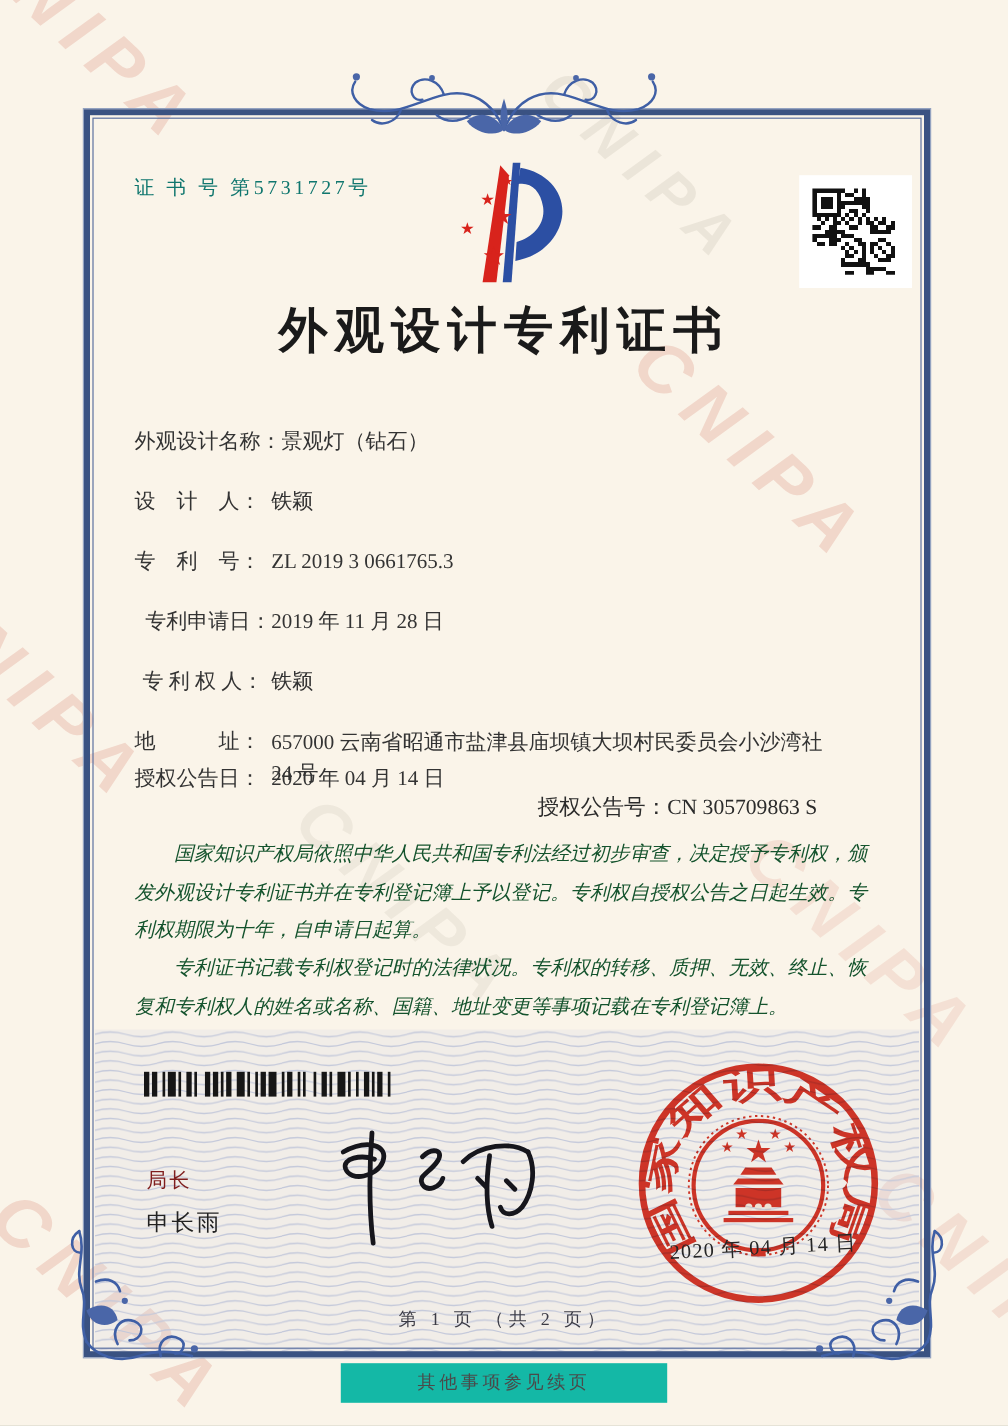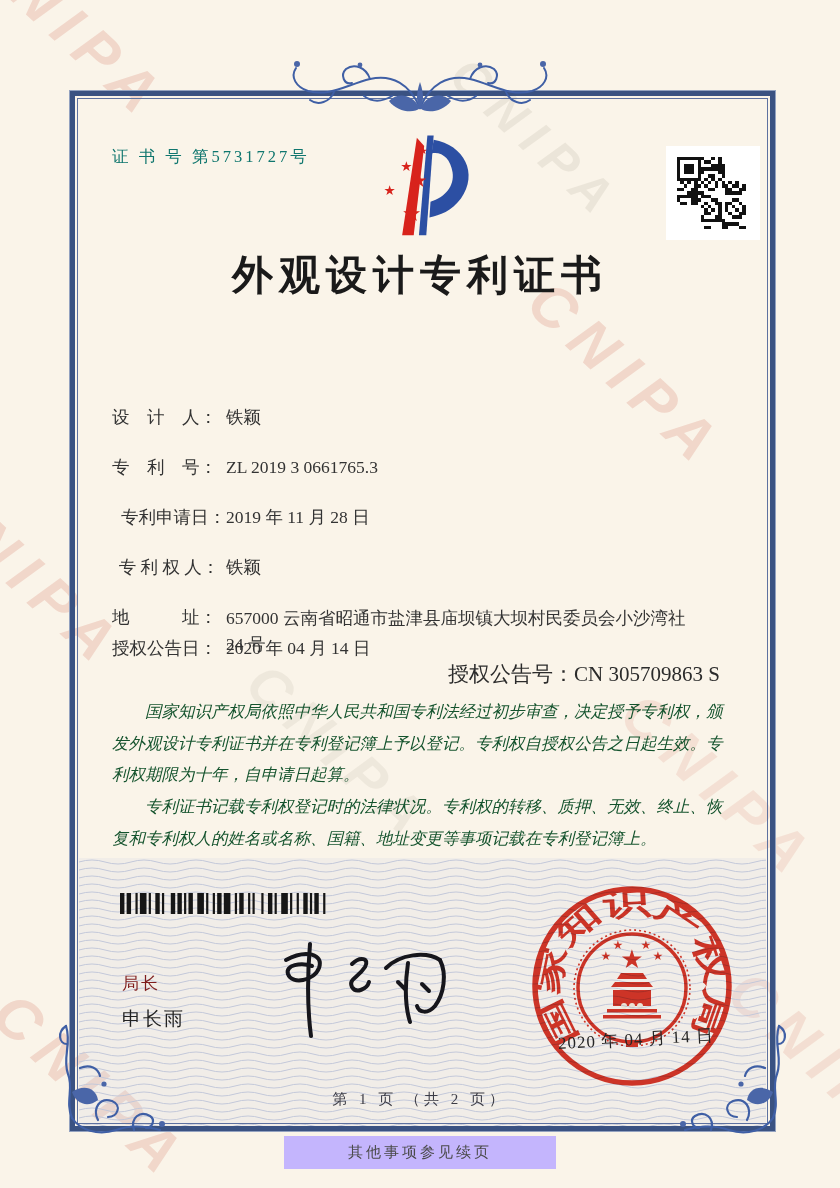--- a/index.html
+++ b/index.html
@@ -62,21 +62,21 @@
   
   .row { position:absolute; left:112px; font-size:17.5px; color:#333; white-space:nowrap; }
   .flabel { display:inline-block; min-width:114px; color:#333; }
   .fvalue { color:#333; }
   .r0{ top:355px; } .r1{ top:405px; } .r2{ top:455px; }
   .r3{ top:505px;text-align:right; } .r4{ top:555px;text-align:center; }
   .r5{ top:605px; white-space:normal; width:586px; }
   .r5 .flabel{ vertical-align:top; }
   .r5 .fvalue{ display:inline-block; width:460px; line-height:1.5; vertical-align:top; }
   .grant-left { position:absolute; left:112px; top:636px; font-size:17.5px; white-space:nowrap; }
-  .grant-right{ position:absolute; left:448px; top:660px; font-size:21px; white-space:nowrap; }
+  .grant-right{ position:absolute; left:448px; top:660px; font-size:18px; white-space:nowrap; }
   
   .body-text { position:absolute; left:112px; top:696px; width:624px; }
   .body-text p {
     margin:0; text-indent:2em; font-size:16.5px; line-height:1.92; color:#14532d;
     font-style:italic; 
   }
   
   .barcode { position:absolute; left:120px; top:893px; width:212px; height:21px; }
   .director-title { position:absolute; left:122px; top:972px; font-size:17px; color:#7f1d1d; letter-spacing:2px; }
   .director-name  { position:absolute; left:122px; top:1006px; font-size:19px; color:#222; letter-spacing:2px; }
@@ -85,21 +85,21 @@
   .seal-date {
     position:absolute; left:520px; top:1028px; width:232px; text-align:center;
     font-size:17px; letter-spacing:1px; color:#262626; transform:rotate(-3deg);
   }
   .page-num {
     position:absolute; left:0; right:0; top:1090px; text-align:center;
     font-size:15px; letter-spacing:4px; color:#3c3c46;
   }
   .note-strip {
     position:absolute; left:50%; transform:translateX(-50%); top:1136px;
-    background:#c4b5fd; padding:7px 64px; white-space:nowrap;
+    background:#14b8a6; padding:7px 64px; white-space:nowrap;
     font-size:15px; letter-spacing:3px; color:#4a4a4a;
   }
 </style>
 </head>
 <body>
 
 <div class="page">
 
   <span class="wm wm1">CNIPA</span>
   <span class="wm wm2">CNIPA</span>
@@ -349,20 +349,23 @@
         <rect x="9" y="20" width="1" height="1"></rect>
         <rect x="13" y="20" width="1" height="1"></rect>
         <rect x="14" y="20" width="1" height="1"></rect>
         <rect x="18" y="20" width="1" height="1"></rect>
         <rect x="19" y="20" width="1" height="1"></rect>
       </g>
     </svg>
 
   <div class="title">外观设计专利证书</div>
 
+  <div class="row r0">
+    <span class="flabel">外观设计名称：</span><span class="fvalue">景观灯（钻石）</span>
+  </div>
   <div class="row r1">
     <span class="flabel">设　计　人：</span><span class="fvalue">铁颖</span>
   </div>
   <div class="row r2">
     <span class="flabel">专　利　号：</span><span class="fvalue">ZL 2019 3 0661765.3</span>
   </div>
   <div class="row r3">
     <span class="flabel">专利申请日：</span><span class="fvalue">2019 年 11 月 28 日</span>
   </div>
   <div class="row r4">

